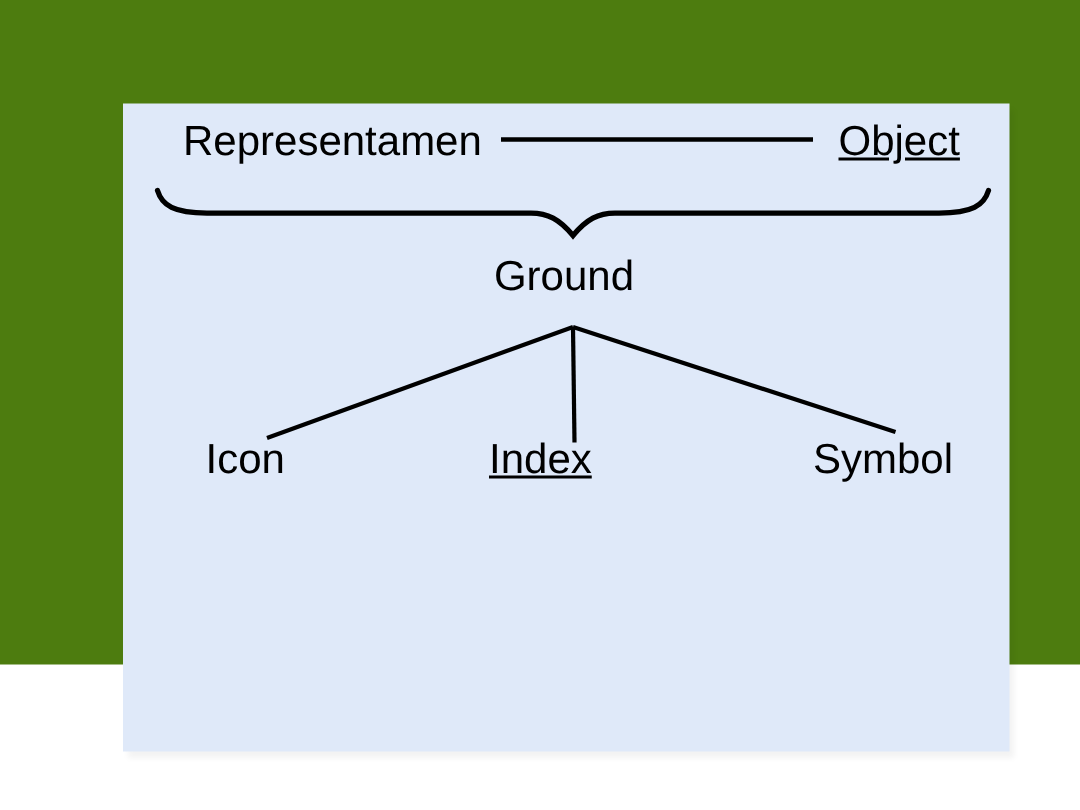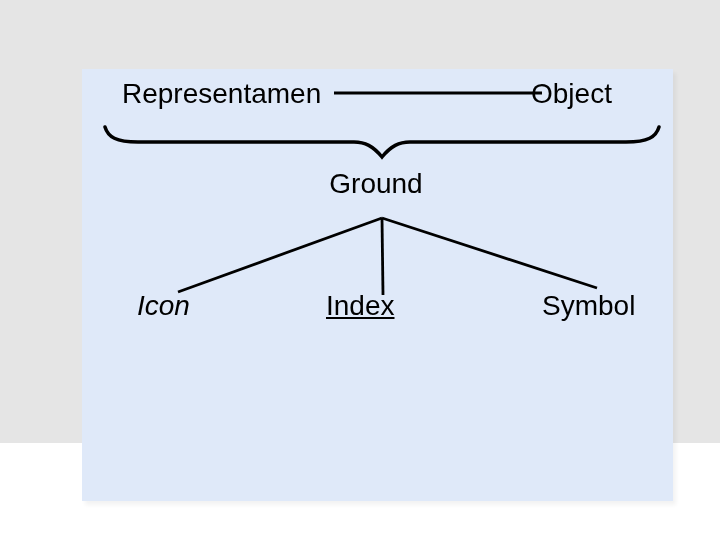--- a/index.html
+++ b/index.html
@@ -13,21 +13,21 @@
     font-family: "Liberation Sans", sans-serif;
     overflow: hidden;
     position: relative;
   }
   .canvas {
     position: absolute;
     left: 0;
     top: 0;
     width: 720px;
     height: 443px;
-    background: #e5e5e5;
+    background: #4d7c0f;
   }
   .panel {
     position: absolute;
     left: 82px;
     top: 69px;
     width: 591px;
     height: 432px;
     background: #dfe9f9;
     box-shadow: 3px 4px 4px rgba(0,0,0,0.05);
   }
@@ -45,23 +45,23 @@
     fill: none;
   }
   .label {
     position: absolute;
     font-size: 28px;
     line-height: 30px;
     color: #000000;
     white-space: nowrap;
   }
   .lbl-representamen { left: 40px;  top: 10px; }
-  .lbl-object        { left: 449px; top: 10px; }
+  .lbl-object        { left: 477px; top: 10px; text-decoration: underline; }
   .lbl-ground        { left: 194px; top: 100px; width: 200px; text-align: center; }
-  .lbl-icon          { left: 55px;  top: 222px; font-style: italic; }
+  .lbl-icon          { left: 55px;  top: 222px; }
   .lbl-index         { left: 244px; top: 222px; text-decoration: underline; }
   .lbl-symbol        { left: 460px; top: 222px; }
 </style>
 </head>
 <body>
 
 <div class="canvas">
   <div class="panel">
 
     <svg class="strokes" viewBox="0 0 591 432" width="591" height="432">

